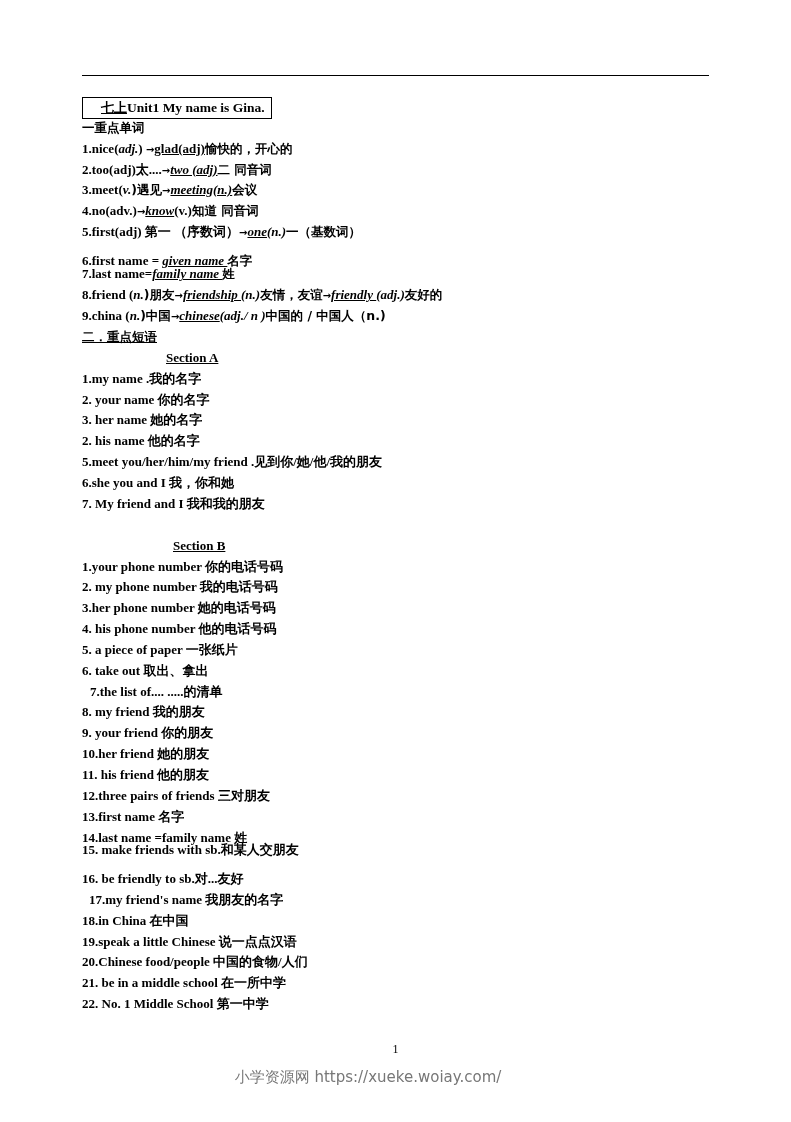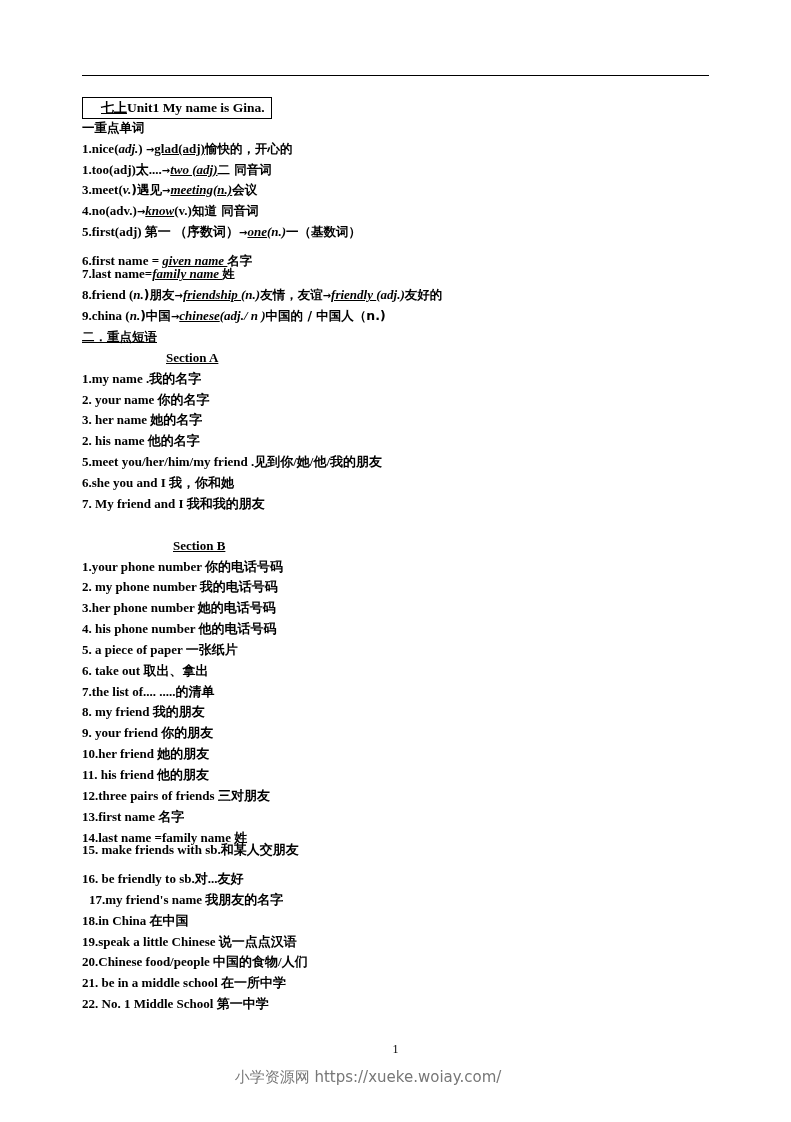--- a/index.html
+++ b/index.html
@@ -49,21 +49,21 @@
   <span class="cn">七上</span><span>Unit1 My name is Gina.</span>
 </div>
 
 <div class="line heading-cn" style="top:118px;">一重点单词</div>
 
 <div class="line" style="top:139px;">
   <span>1.nice(</span><span class="i">adj.</span><span>)  </span><span class="arrow">→</span><span class="u">glad(adj)</span><span class="cn">愉快的，开心的</span>
 </div>
 
 <div class="line" style="top:160px;">
-  <span class="cn" style="font-family:'Liberation Serif',serif;font-size:13px;">1.too(adj)太....</span><span class="arrow">→</span><span class="u i">two (adj)</span><span class="cn">二   同音词</span>
+  <span class="cn" style="font-family:'Liberation Serif',serif;font-size:13px;">2.too(adj)太....</span><span class="arrow">→</span><span class="u i">two (adj)</span><span class="cn">二   同音词</span>
 </div>
 
 <div class="line" style="top:180px;">
   <span>3.meet(</span><span class="i">v.</span><span class="cn">)遇见</span><span class="arrow">→</span><span class="u i">meeting(n.)</span><span class="cn">会议</span>
 </div>
 
 <div class="line" style="top:201px;">
   <span>4.no(adv.)</span><span class="arrow">→</span><span class="u i">know</span><span>(v.)</span><span class="cn">知道   同音词</span>
 </div>
 
@@ -98,21 +98,21 @@
 <div class="line" style="top:473px;">6.she you and I  我，你和她</div>
 <div class="line" style="top:494px;">7. My friend and I 我和我的朋友</div>
 
 <div class="section-label" style="left:173px;top:536px;">Section B</div>
 <div class="line" style="top:557px;">1.your phone number 你的电话号码</div>
 <div class="line" style="top:577px;">2. my phone number  我的电话号码</div>
 <div class="line" style="top:598px;">3.her phone number  她的电话号码</div>
 <div class="line" style="top:619px;">4. his phone number  他的电话号码</div>
 <div class="line" style="top:640px;">5. a piece of paper  一张纸片</div>
 <div class="line" style="top:661px;">6. take out  取出、拿出</div>
-<div class="line" style="top:682px;">7.the list of....    .....的清单</div>
+<div class="line" style="top:682px;margin-left:8px;">7.the list of....    .....的清单</div>
 <div class="line" style="top:702px;">8. my friend  我的朋友</div>
 <div class="line" style="top:723px;">9. your friend  你的朋友</div>
 <div class="line" style="top:744px;">10.her friend  她的朋友</div>
 <div class="line" style="top:765px;">11. his friend  他的朋友</div>
 <div class="line" style="top:786px;">12.three pairs of friends  三对朋友</div>
 <div class="line" style="top:807px;">13.first name  名字</div>
 <div class="line" style="top:828px;">14.last name =family name 姓</div>
 <div class="line" style="top:840px;">15. make friends with sb.和某人交朋友</div>
 <div class="line" style="top:869px;">16. be friendly to sb.对...友好</div>
 <div class="line" style="top:890px;margin-left:7px;">17.my friend's name 我朋友的名字</div>

